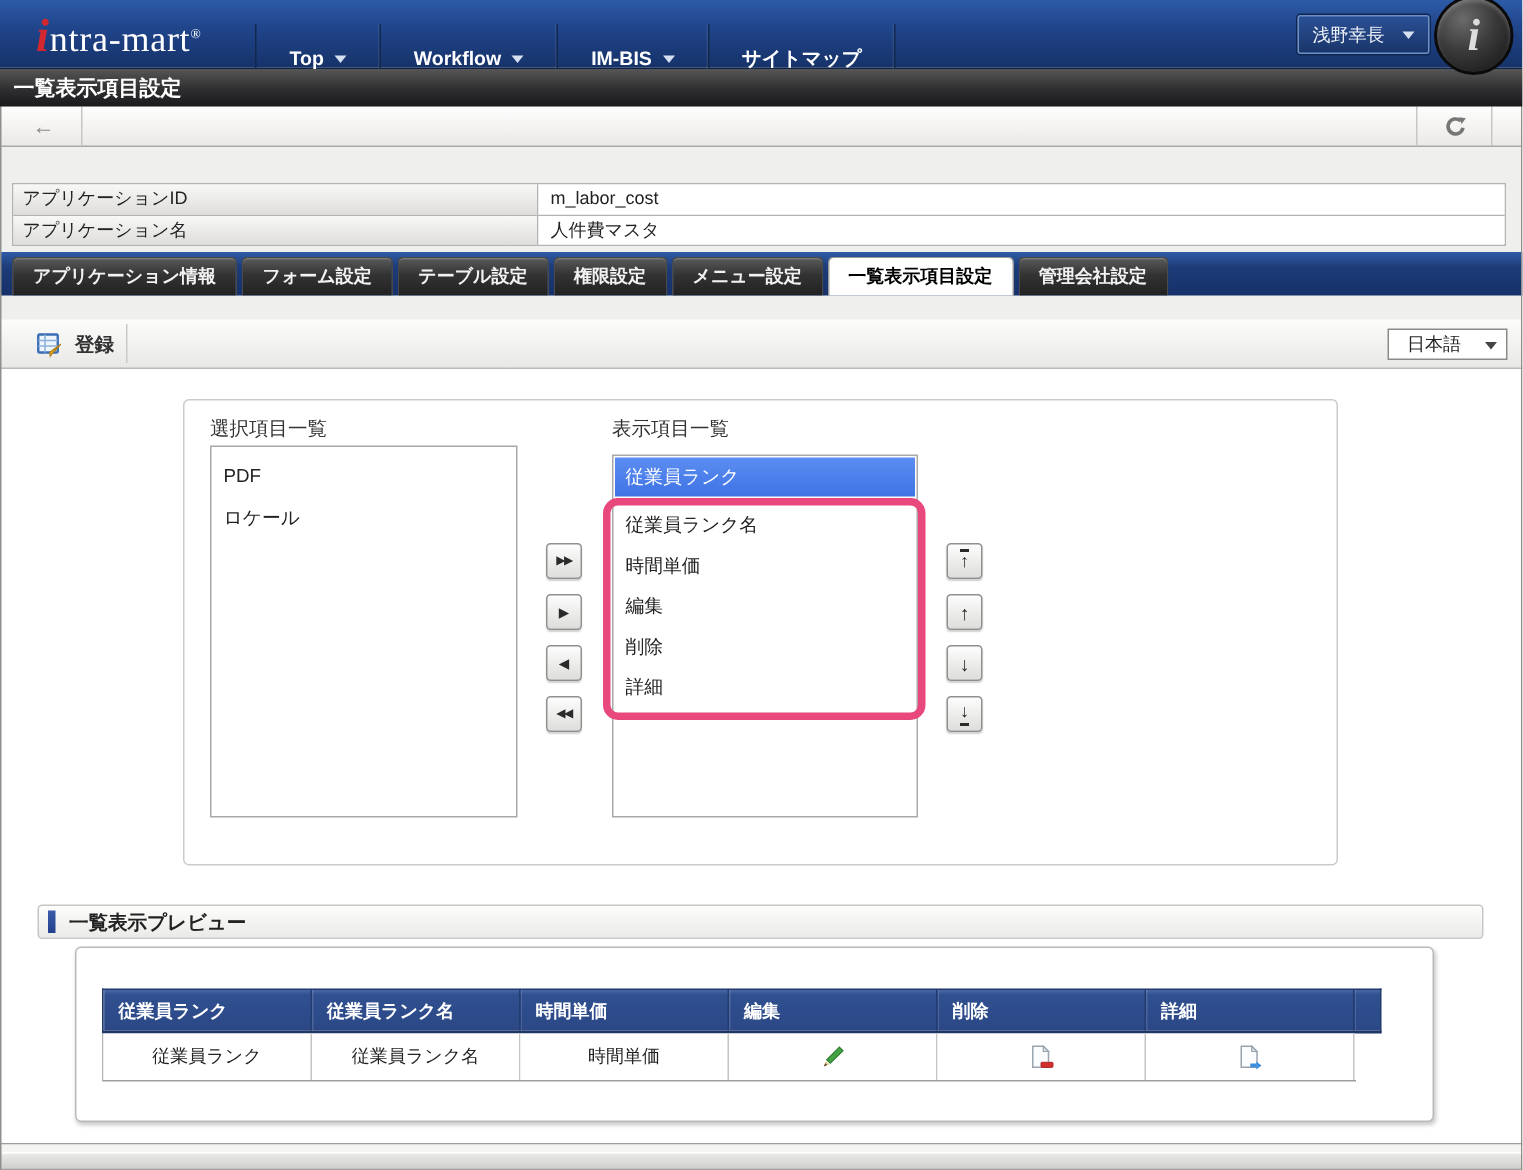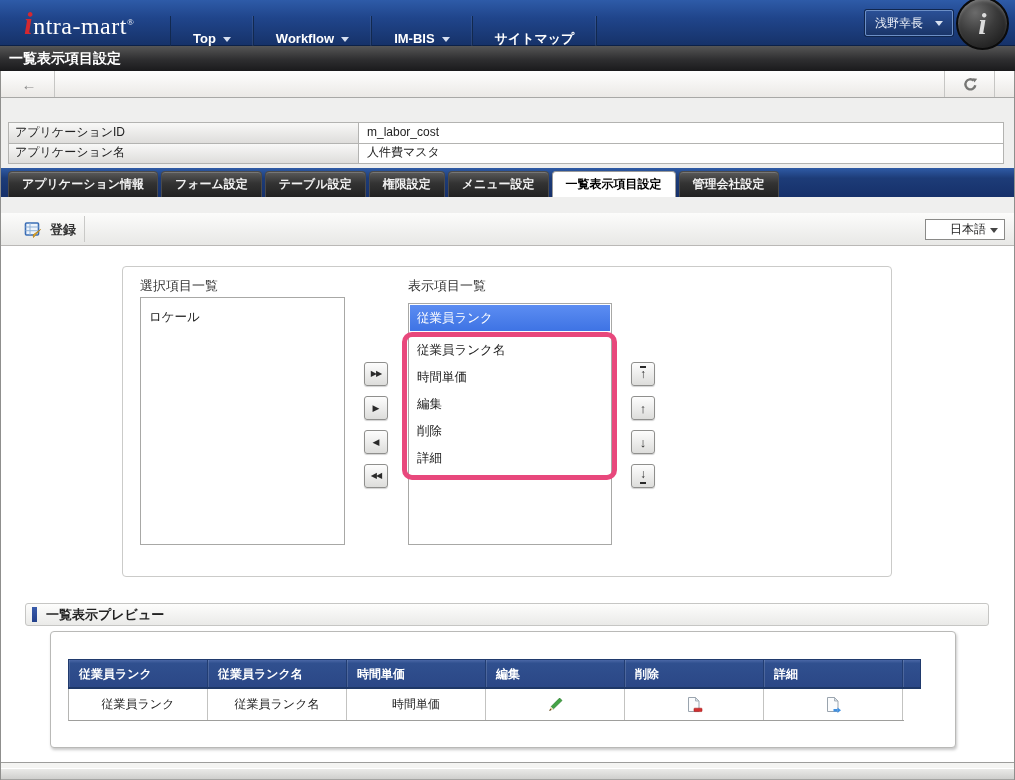--- a/index.html
+++ b/index.html
@@ -42,21 +42,21 @@
     background:linear-gradient(180deg,#fefefe 0%,#ebe9e6 100%); border-bottom:1px solid #a8a8a6; }
   .tb-sep { position:absolute; top:0; width:1px; height:26px; background:#c6c6c4; }
   .back-btn { position:absolute; left:8px; top:3px; width:42px; height:20px; display:flex;
     align-items:center; justify-content:center; color:#8a8a8a; font-size:15px; font-weight:bold; cursor:pointer; }
   .refresh-btn { position:absolute; left:949px; top:2px; width:43px; height:22px; display:flex;
     align-items:center; justify-content:center; cursor:pointer; }
 
   
   .app-form { position:absolute; left:8px; top:122px; width:996px; border:1px solid #b3b3b1; background:#fff; }
   .app-row { display:flex; height:20px; }
-  .app-row + .app-row { border-top:1px solid #b3b3b1;font-family:Liberation Mono, monospace; }
+  .app-row + .app-row { border-top:1px solid #b3b3b1; }
   .app-label { width:350px; background:linear-gradient(180deg,#f8f8f7 0%,#dedddb 100%);
     border-right:1px solid #b3b3b1; font-size:12px; color:#222; line-height:19px; padding-left:6px; }
   .app-value { flex:1; background:#fff; font-size:12px; color:#222; line-height:19px; padding-left:8px; }
 
   
   .tabbar { position:absolute; left:0; top:168px; width:1015px; height:29px;
     background:linear-gradient(180deg,#2f5ba6 0%,#1d3c78 35%,#16306a 100%);
     display:flex; align-items:flex-end; padding-left:8px; }
   .tab { height:26px; line-height:25px; padding:0 13px; margin-right:3px; font-size:12px; font-weight:bold;
     color:#f2f2f2; background:linear-gradient(180deg,#5a5a5a 0%,#333 45%,#212121 100%);
@@ -65,21 +65,21 @@
   .tab.active { background:#fff; color:#000; border-color:#9a9a9a; box-shadow:none; }
 
   
   .toolbar2 { position:absolute; left:0; top:213px; width:1015px; height:33px;
     background:linear-gradient(180deg,#fcfcfb 0%,#e8e8e6 100%); border-bottom:1px solid #bab8b6; }
   .register-btn { position:absolute; left:24px; top:6px; height:21px; display:flex; align-items:center;
     gap:8px; cursor:pointer; }
   .register-btn .lbl { font-size:13px; font-weight:bold; color:#333; }
   .tb2-sep { position:absolute; left:84px; top:3px; width:1px; height:26px; background:#c9c9c7; }
   .lang-select { position:absolute; right:10px; top:6px; width:80px; height:21px; background:#fff;
-    border:1px solid #8a8a88; font-size:12px; color:#222; line-height:19px; padding-left:24px;
+    border:1px solid #8a8a88; font-size:12px; color:#222; line-height:19px; padding-left:12px;
     cursor:pointer; }
   .lang-select .caret { position:absolute; right:6px; top:8px; width:0; height:0;
     border-left:4px solid transparent; border-right:4px solid transparent; border-top:5px solid #444; }
 
   
   .white-main { position:absolute; left:0; top:246px; width:1015px; height:516px; background:#fff; }
 
   .panel-box { position:absolute; left:122px; top:266px; width:770px; height:311px;
     border:1px solid #cbcbc9; border-radius:4px; background:#fff; }
 
@@ -207,20 +207,21 @@
       <span class="caret"></span>
     </div>
   </div>
 
   <div class="white-main"></div>
 
   <div class="panel-box"></div>
 
   <div class="list-label" style="left:140px; top:277px;">選択項目一覧</div>
   <div class="listbox" style="left:140px; top:297px; width:205px; height:248px; padding-top:5px;">
+    <div class="list-item">PDF</div>
     <div class="list-item">ロケール</div>
   </div>
 
   <div class="list-label" style="left:408px; top:277px;">表示項目一覧</div>
   <div class="listbox" style="left:408px; top:303px; width:204px; height:242px;">
     <div class="sel-item">従業員ランク</div>
   </div>
   <div class="pink-box">
     <div class="list-item">従業員ランク名</div>
     <div class="list-item">時間単価</div>

